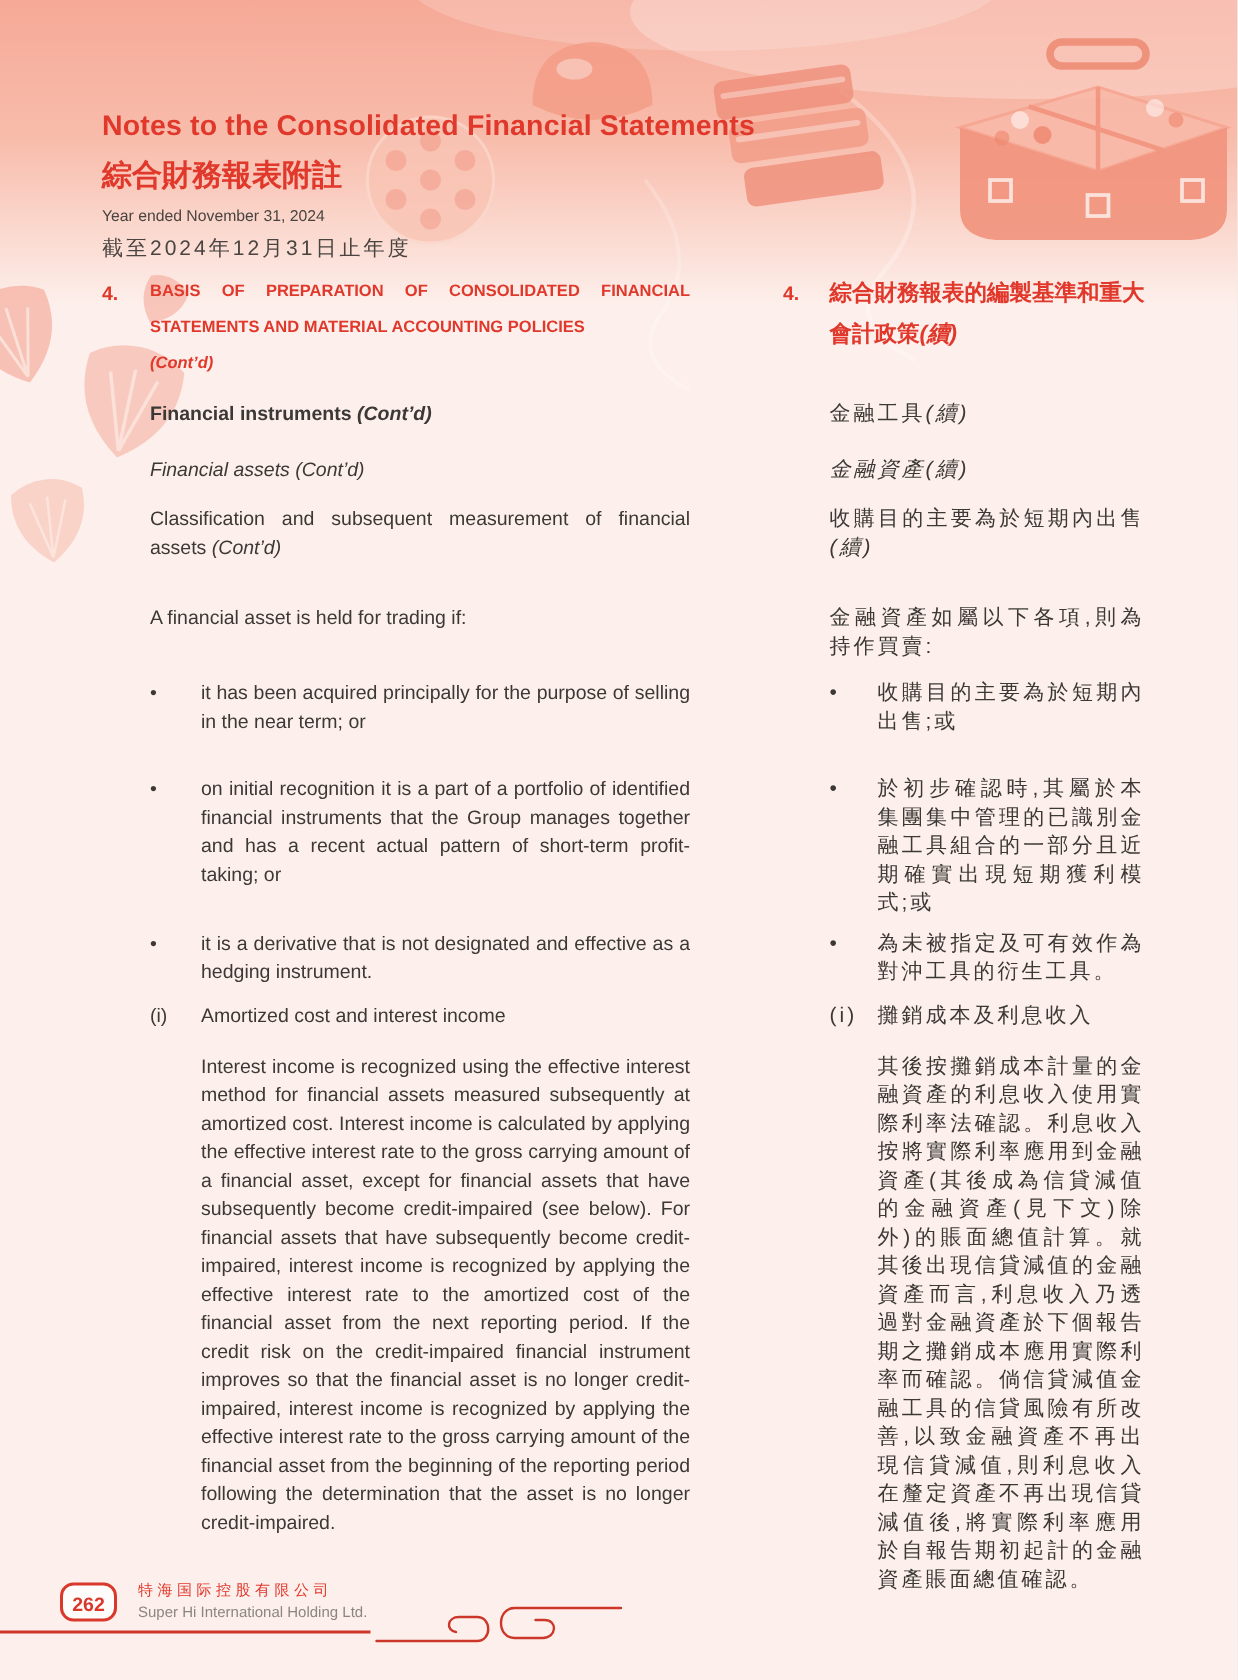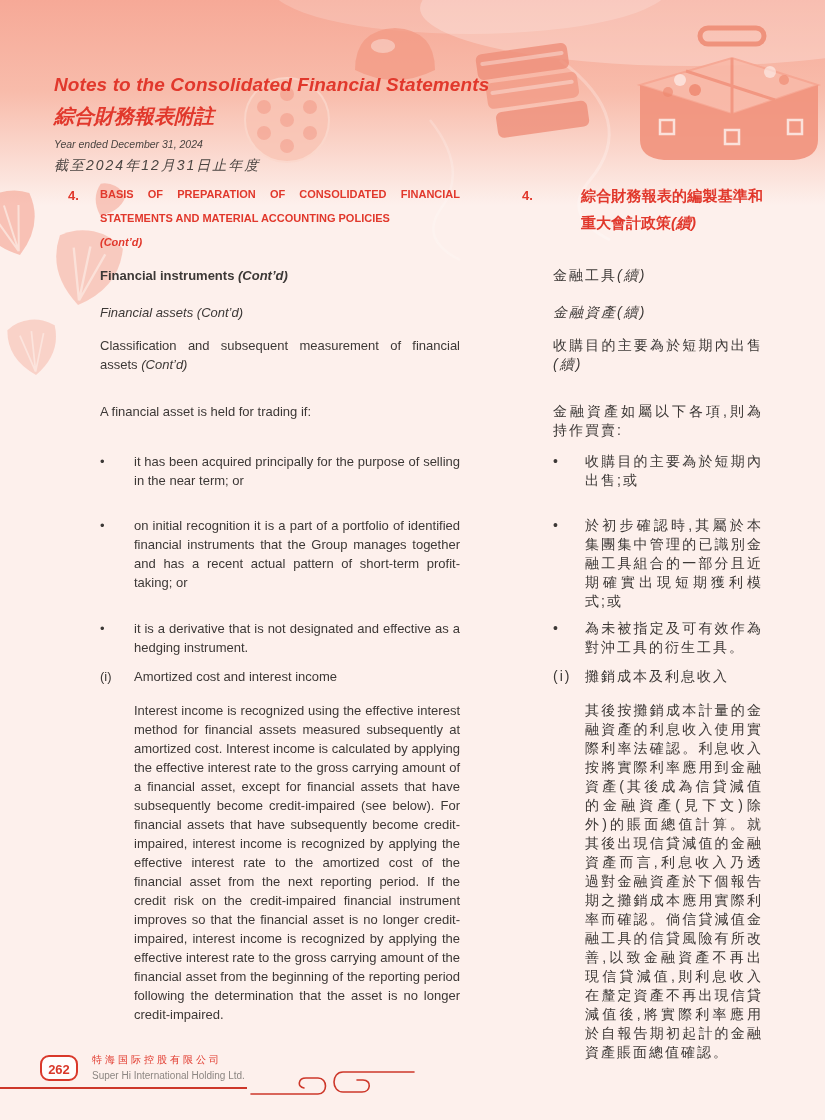--- a/index.html
+++ b/index.html
@@ -6,35 +6,35 @@
   .page{
     position:relative;width:825px;height:1120px;margin:0 auto;
     background:#fdf0ec;overflow:hidden;
     font-family:"Liberation Sans","DejaVu Sans",sans-serif;
     color:#3c3836;
   }
   
   .banner{position:absolute;left:0;top:0;width:825px;height:205px;
     background:linear-gradient(180deg,#f6a997 0%,#f8bcab 45%,rgba(253,240,236,0) 100%);}
   .banner-art{position:absolute;left:0;top:0;pointer-events:none;}
-  .banner-text{position:absolute;left:54px;top:74px;font-style:italic;}
+  .banner-text{position:absolute;left:68px;top:74px;}
   .title-en{margin:0;font-size:19px;font-weight:bold;color:#e1382c;letter-spacing:.1px;}
   .title-zh{margin:7px 0 0 0;font-size:20px;font-weight:bold;color:#e1382c;}
   .sub{margin-top:8px;font-size:10.5px;color:#4a4441;}
   .sub.zh{margin-top:6px;}
   
   .content{position:absolute;left:0;top:182px;width:825px;}
   .row{display:grid;grid-template-columns:32px 360px 62px 31px 210px;margin-left:68px;}
   .cell{min-width:0;}
   .en{font-size:13px;line-height:19px;text-align:justify;}
   .zh{font-size:14px;line-height:19px;text-align:justify;letter-spacing:2px;}
   .num{font-size:13px;font-weight:bold;}
   .heading-row{color:#e1382c;font-weight:bold;}
   .heading-row .en{font-size:11px;line-height:24px;}
-  .heading-row .zh{font-size:15px;line-height:27px;letter-spacing:0;margin-left:28px;}
+  .heading-row .zh{font-size:15px;line-height:27px;letter-spacing:0;}
   .heading-row .num{line-height:27px;}
   .contd{font-style:italic;}
   .heading-row .contd{font-weight:bold;}
   .contd.block{display:block;}
   .bold{font-weight:bold;}
   .italic{font-style:italic;}
   .li{display:grid;grid-template-columns:34px 1fr;}
   .zh-cell .li{grid-template-columns:32px 1fr;}
   .indent-en{padding-left:34px;}
   .indent-zh{padding-left:32px;}
@@ -121,21 +121,21 @@
         <circle cx="695" cy="90" r="6" fill="#ed8166" opacity="0.8"></circle>
         <circle cx="668" cy="92" r="5" fill="#ed8166" opacity="0.6"></circle>
         <circle cx="770" cy="72" r="6" fill="#ffffff" opacity="0.55"></circle>
         <circle cx="784" cy="80" r="5" fill="#ed8166" opacity="0.6"></circle>
       </g>
     </svg>
 
     <div class="banner-text">
       <h1 class="title-en">Notes to the Consolidated Financial Statements</h1>
       <h2 class="title-zh">綜合財務報表附註</h2>
-      <div class="sub">Year ended December 31, 2024</div>
+      <div class="sub">Year ended November 31, 2024</div>
       <div class="sub zh">截至2024年12月31日止年度</div>
     </div>
   </div>
 
   <main class="content">
 
     <section class="row heading-row mb12">
       <div class="cell num">4.</div>
       <div class="cell en">
         <span>BASIS OF PREPARATION OF CONSOLIDATED FINANCIAL STATEMENTS AND MATERIAL ACCOUNTING POLICIES</span>

